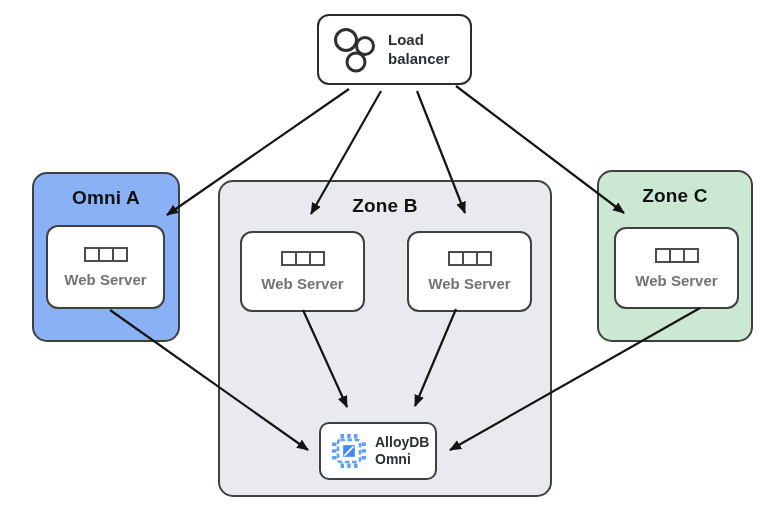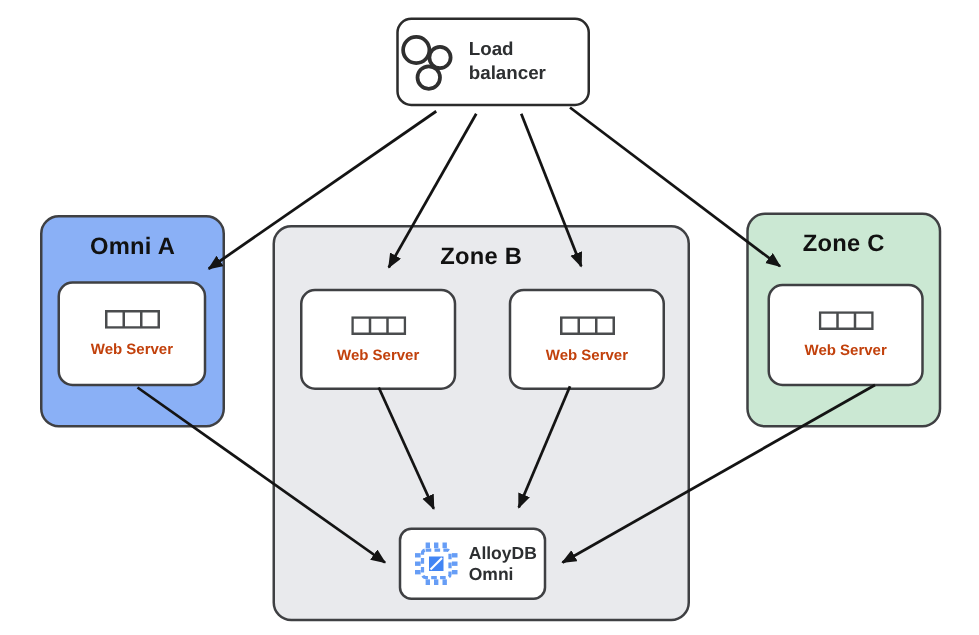--- a/index.html
+++ b/index.html
@@ -32,31 +32,32 @@
     position:absolute;
     background:#ffffff;
     border:2px solid #3f4043;
     border-radius:12px;
     box-sizing:border-box;
     display:flex;
     align-items:center;
     justify-content:center;
   }
   .ws{flex-direction:column;gap:9px;}
-  .ws-label{font-weight:700;font-size:12px;color:#c2410c;}
+  .ws-label{font-weight:700;font-size:15px;color:#737373;}
   .ws-a{left:12px;top:51px;width:119px;height:84px;}
   .ws-b1{left:20px;top:49px;width:125px;height:81px;}
   .ws-b2{left:187px;top:49px;width:125px;height:81px;}
   .ws-c{left:15px;top:55px;width:125px;height:82px;}
 
   .lb{
     left:317px;top:14px;width:155px;height:71px;
     border-width:2.5px;border-color:#2b2b2b;
     justify-content:flex-start;
     gap:10px;
+    padding-left:13px;
   }
   .lb-label{font-weight:700;font-size:15px;line-height:1.25;color:#2d2f31;width:70px;}
 
   .db{
     left:99px;top:240px;width:118px;height:58px;
     border-radius:10px;
     justify-content:flex-start;
     gap:8px;
     padding-left:10px;
   }

